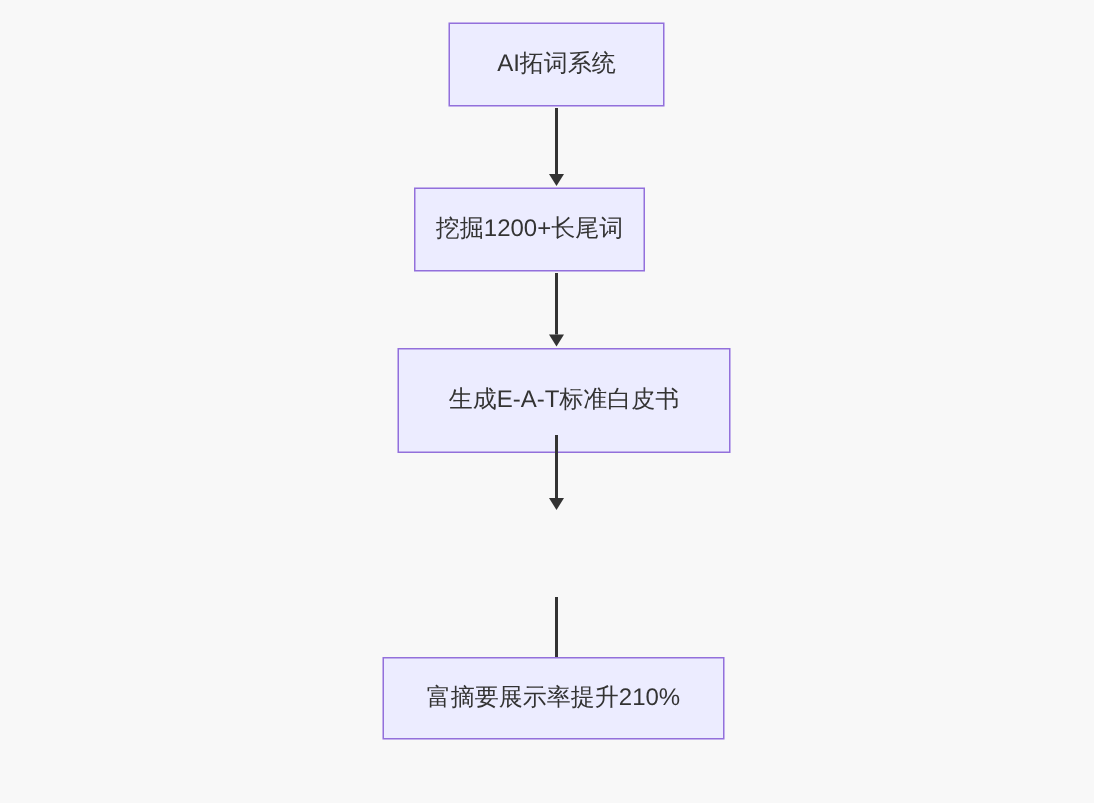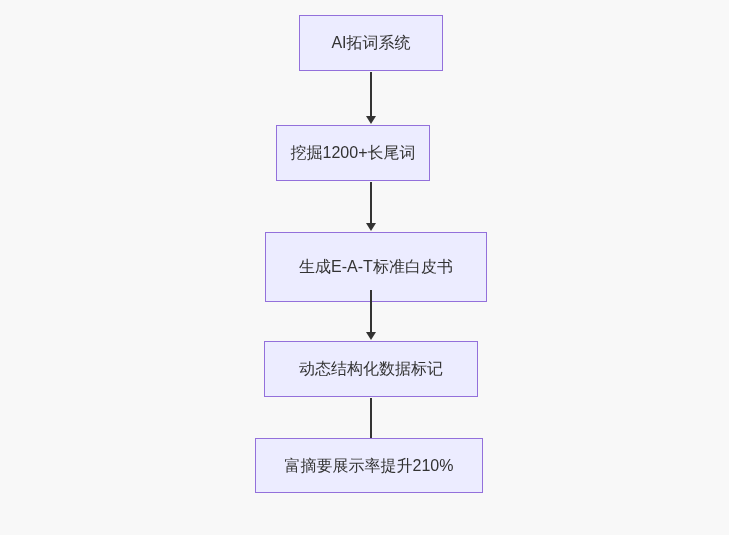--- a/index.html
+++ b/index.html
@@ -87,23 +87,20 @@
 
   <div class="node n3">
     <span class="node-label">生成E-A-T标准白皮书</span>
   </div>
 
   <div class="edge e3">
     <div class="line"></div>
     <div class="head"></div>
   </div>
 
-  <div class="node n4">
-    <span class="node-label">动态结构化数据标记</span>
-  </div>
 
   <div class="edge e4">
     <div class="line"></div>
     <div class="head"></div>
   </div>
 
   <div class="node n5">
     <span class="node-label">富摘要展示率提升210%</span>
   </div>
 

